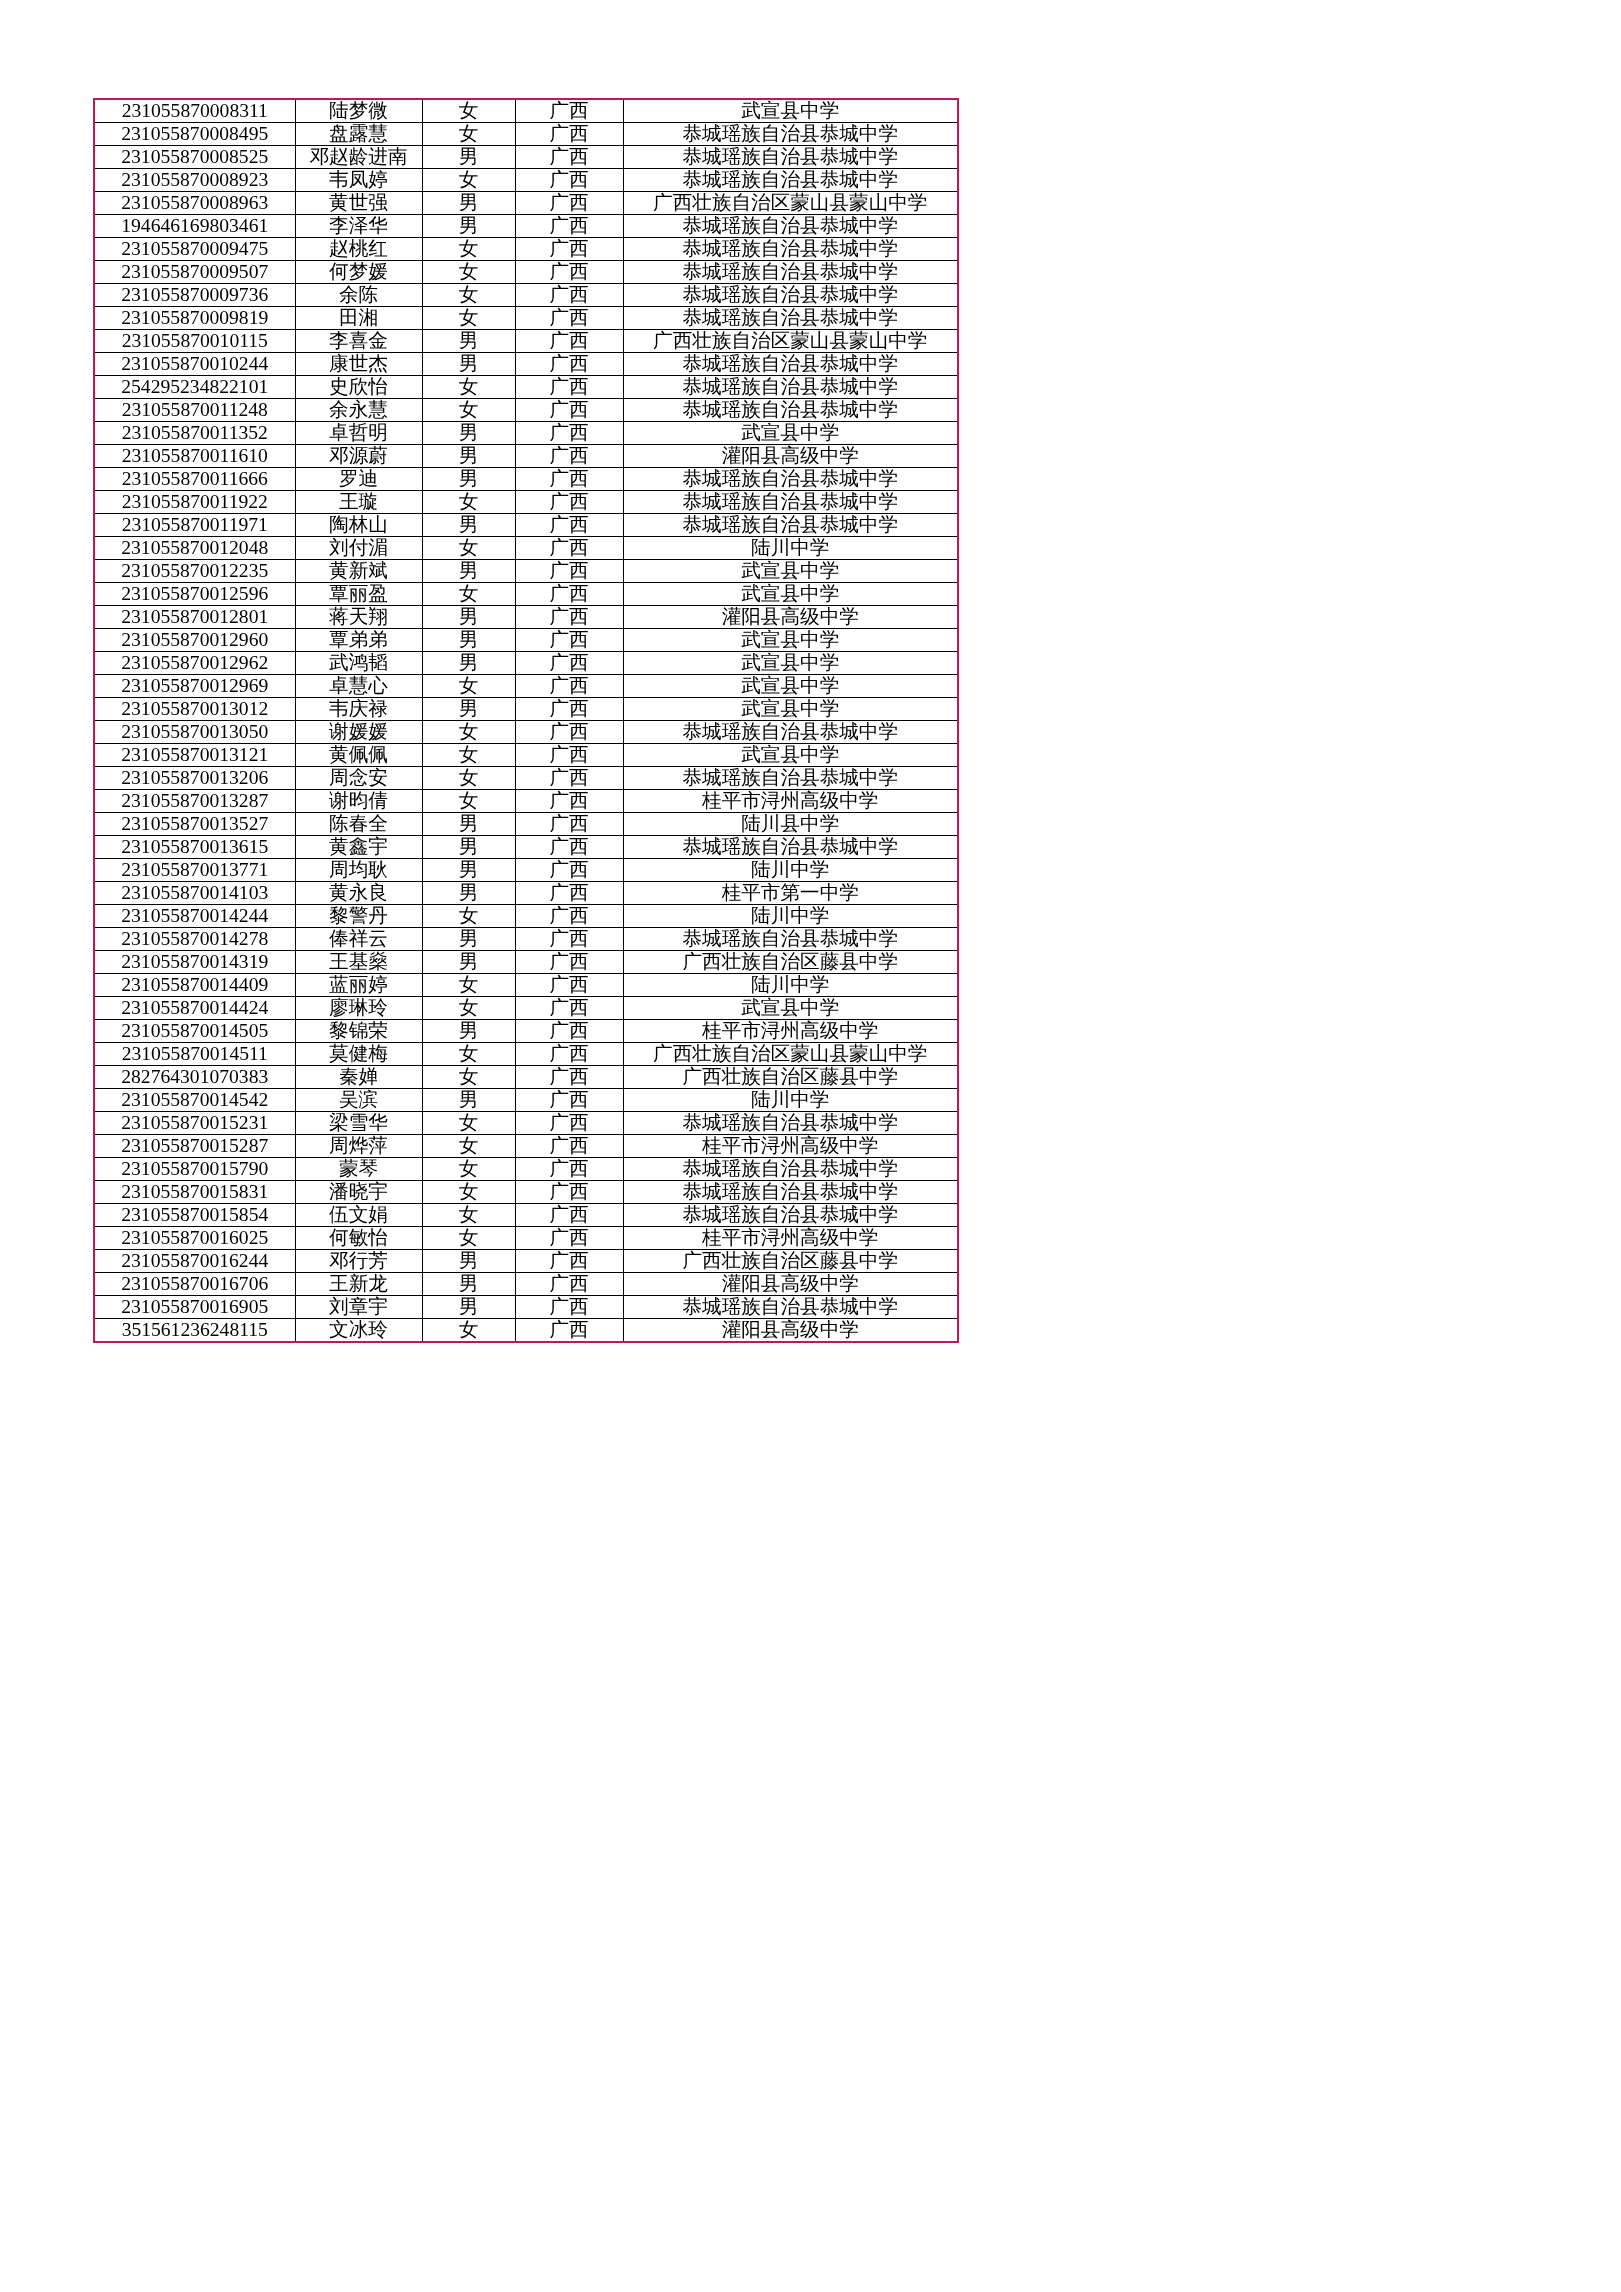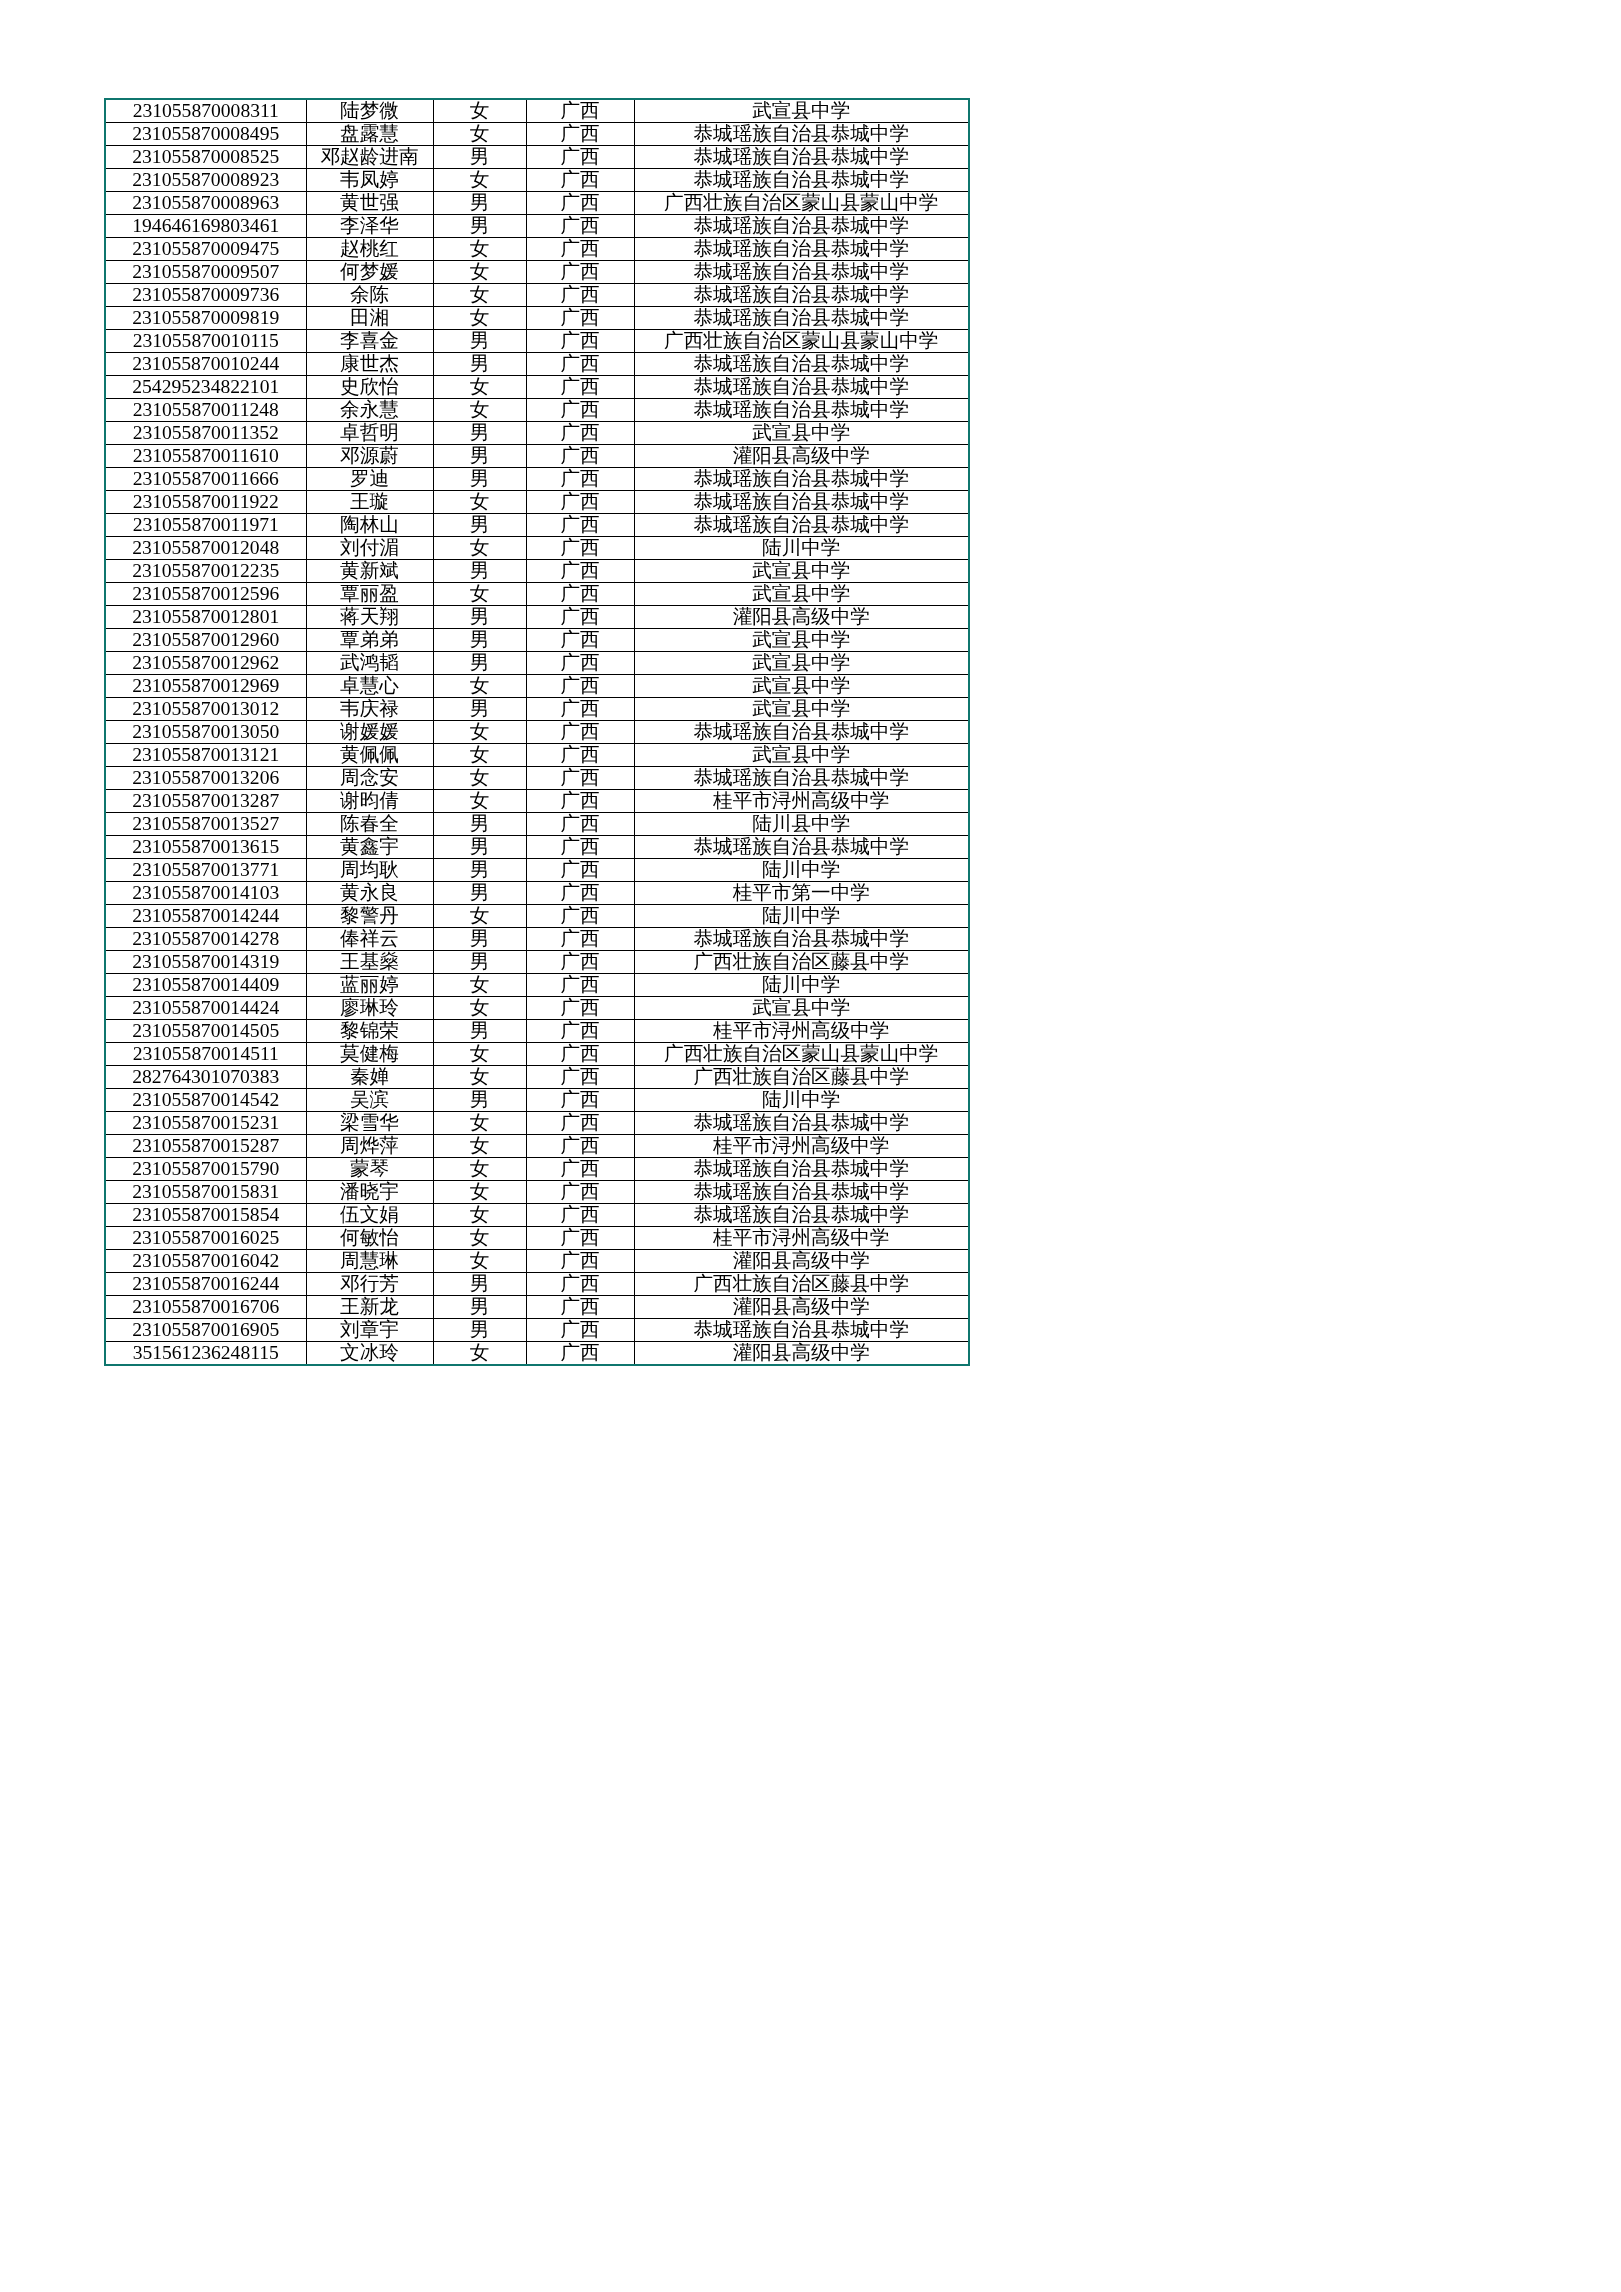--- a/index.html
+++ b/index.html
@@ -10,25 +10,25 @@
     color:#000;
   }
   .page{
     position:relative;
     width:1621px;height:2293px;
     background:#ffffff;
     overflow:hidden;
   }
   table.roster{
     position:absolute;
-    left:104px;top:98px;
+    left:93px;top:98px;
     width:864px;
     border-collapse:collapse;
     table-layout:fixed;
-    border:2px solid #0f766e;
+    border:2px solid #be185d;
   }
   table.roster td{
     border:1px solid #000;
     height:22px;
     padding:0 2px;
     text-align:center;
     vertical-align:middle;
     font-size:19.6px;
     line-height:1.05;
     white-space:nowrap;
@@ -397,27 +397,20 @@
     <td>恭城瑶族自治县恭城中学</td>
   </tr>
         <tr>
     <td>231055870016025</td>
     <td>何敏怡</td>
     <td>女</td>
     <td>广西</td>
     <td>桂平市浔州高级中学</td>
   </tr>
         <tr>
-    <td>231055870016042</td>
-    <td>周慧琳</td>
-    <td>女</td>
-    <td>广西</td>
-    <td>灌阳县高级中学</td>
-  </tr>
-        <tr>
     <td>231055870016244</td>
     <td>邓行芳</td>
     <td>男</td>
     <td>广西</td>
     <td>广西壮族自治区藤县中学</td>
   </tr>
         <tr>
     <td>231055870016706</td>
     <td>王新龙</td>
     <td>男</td>

